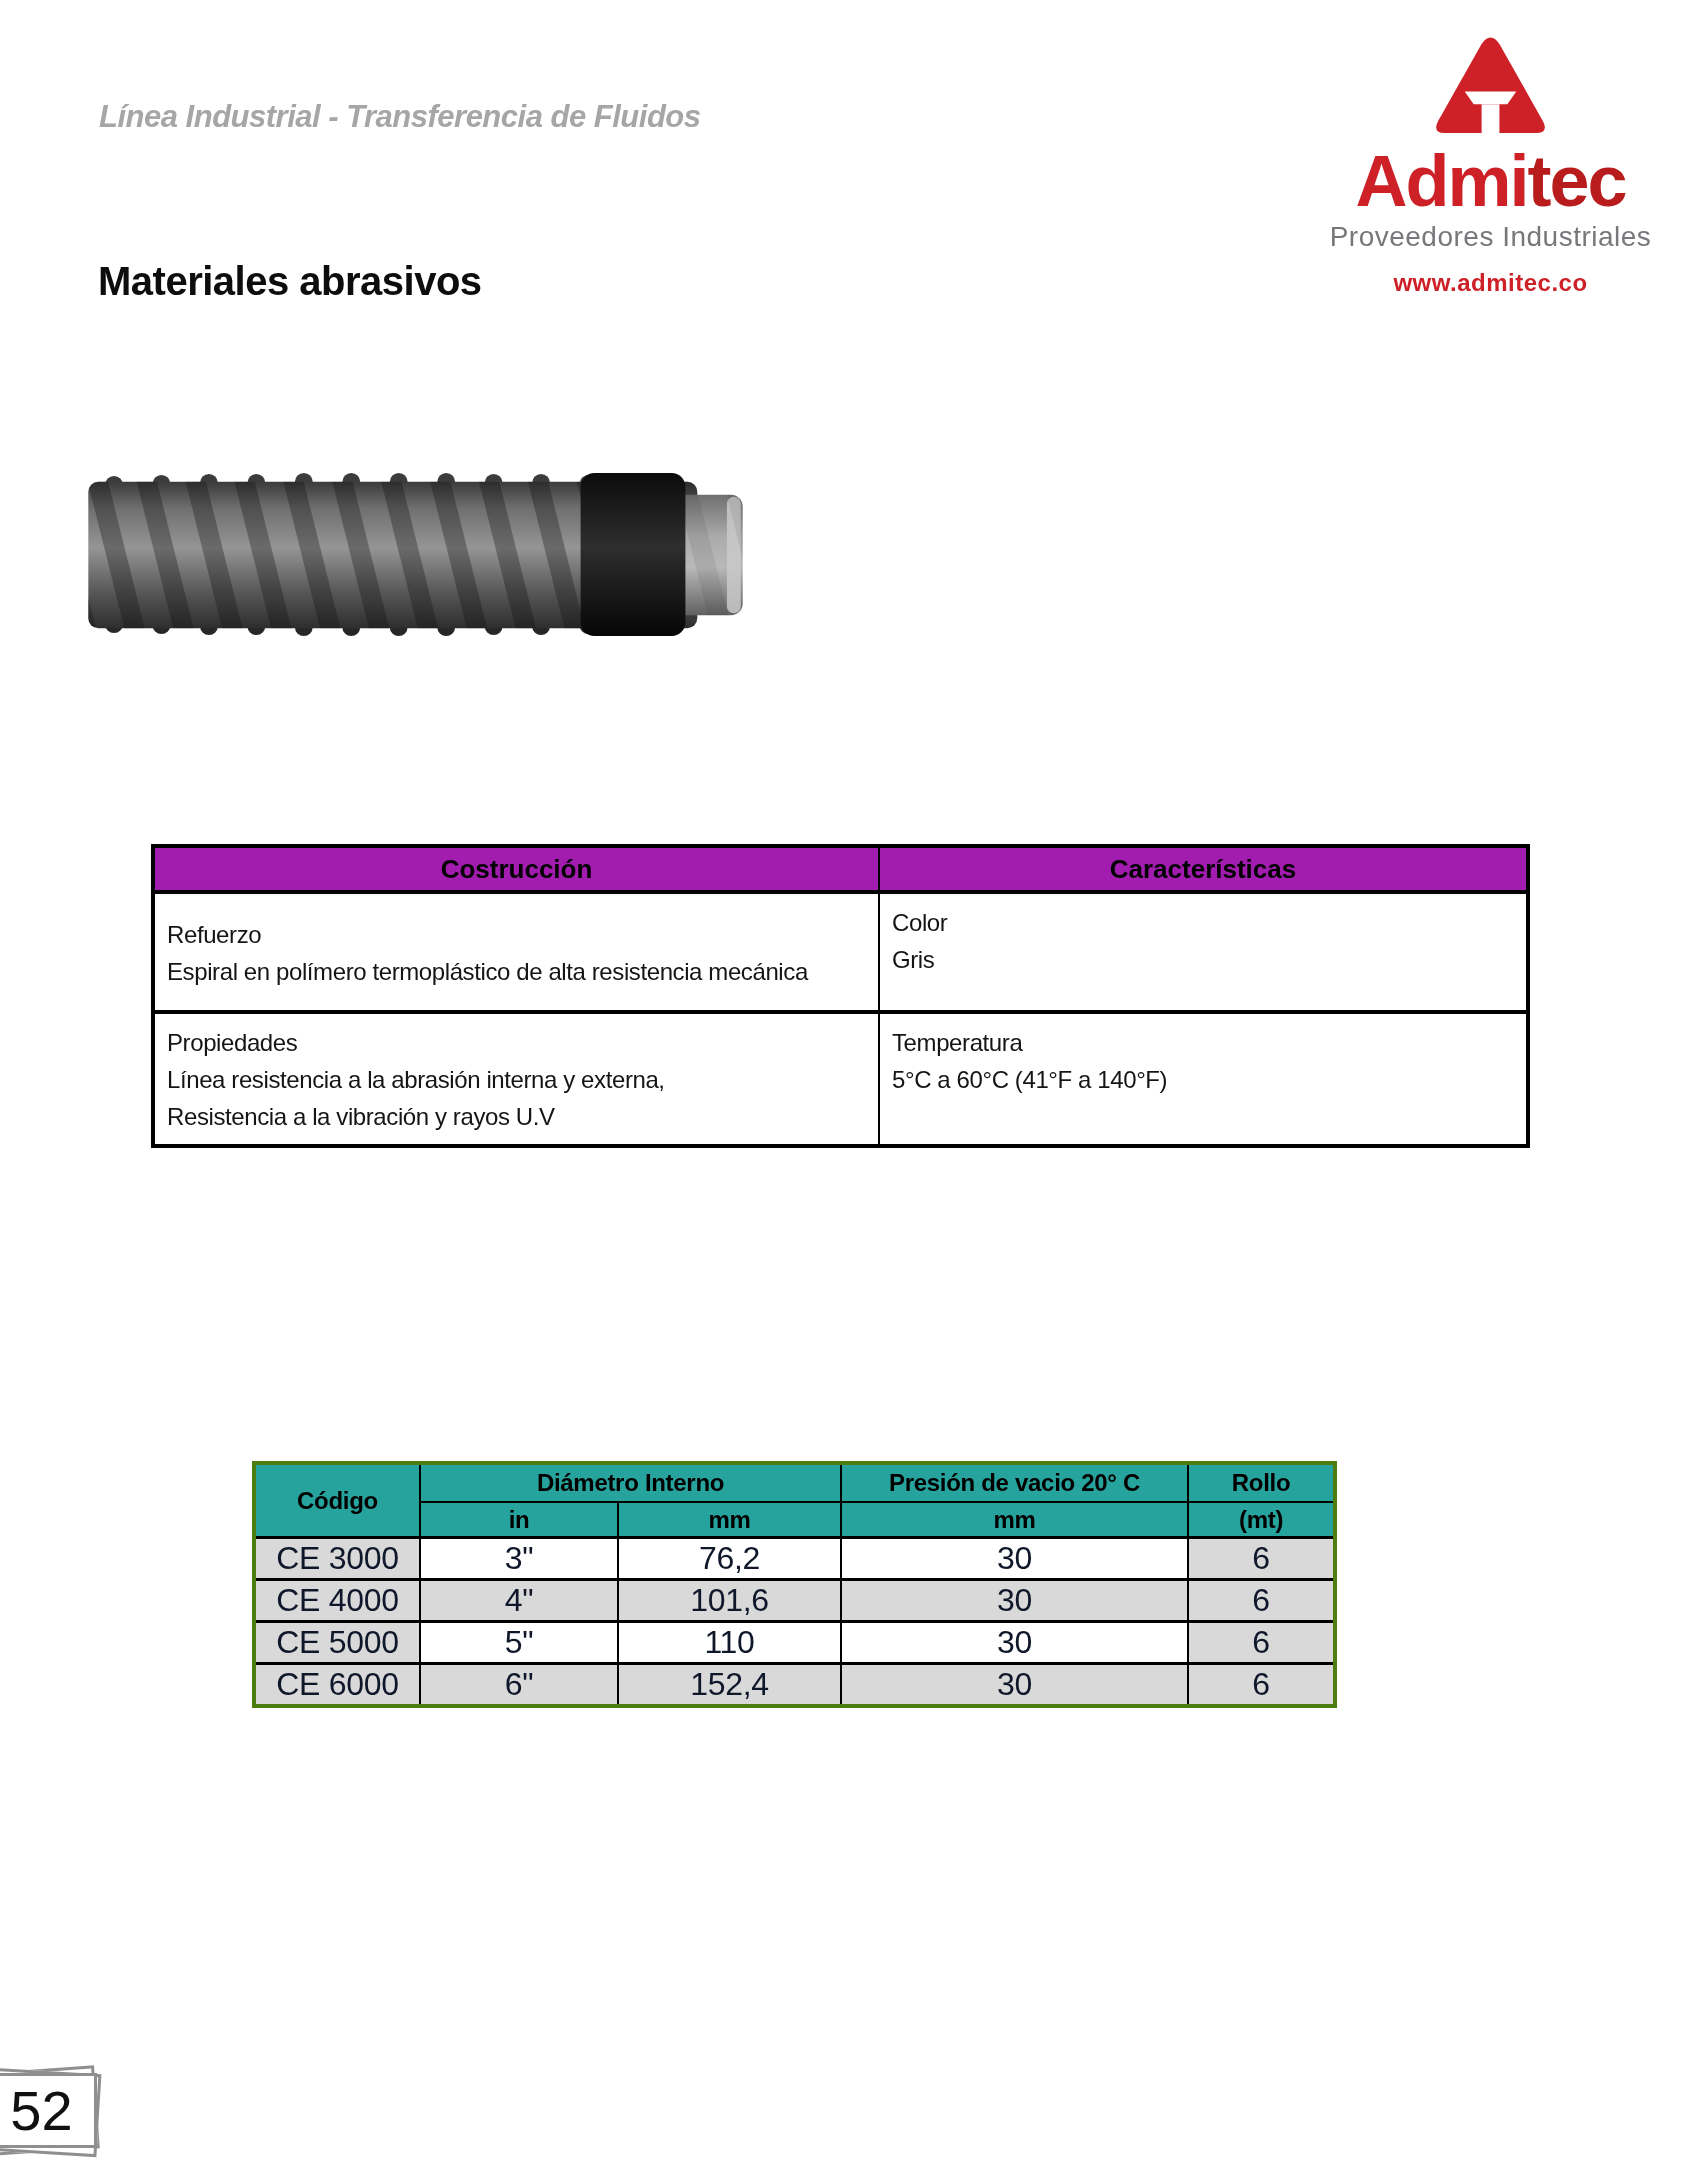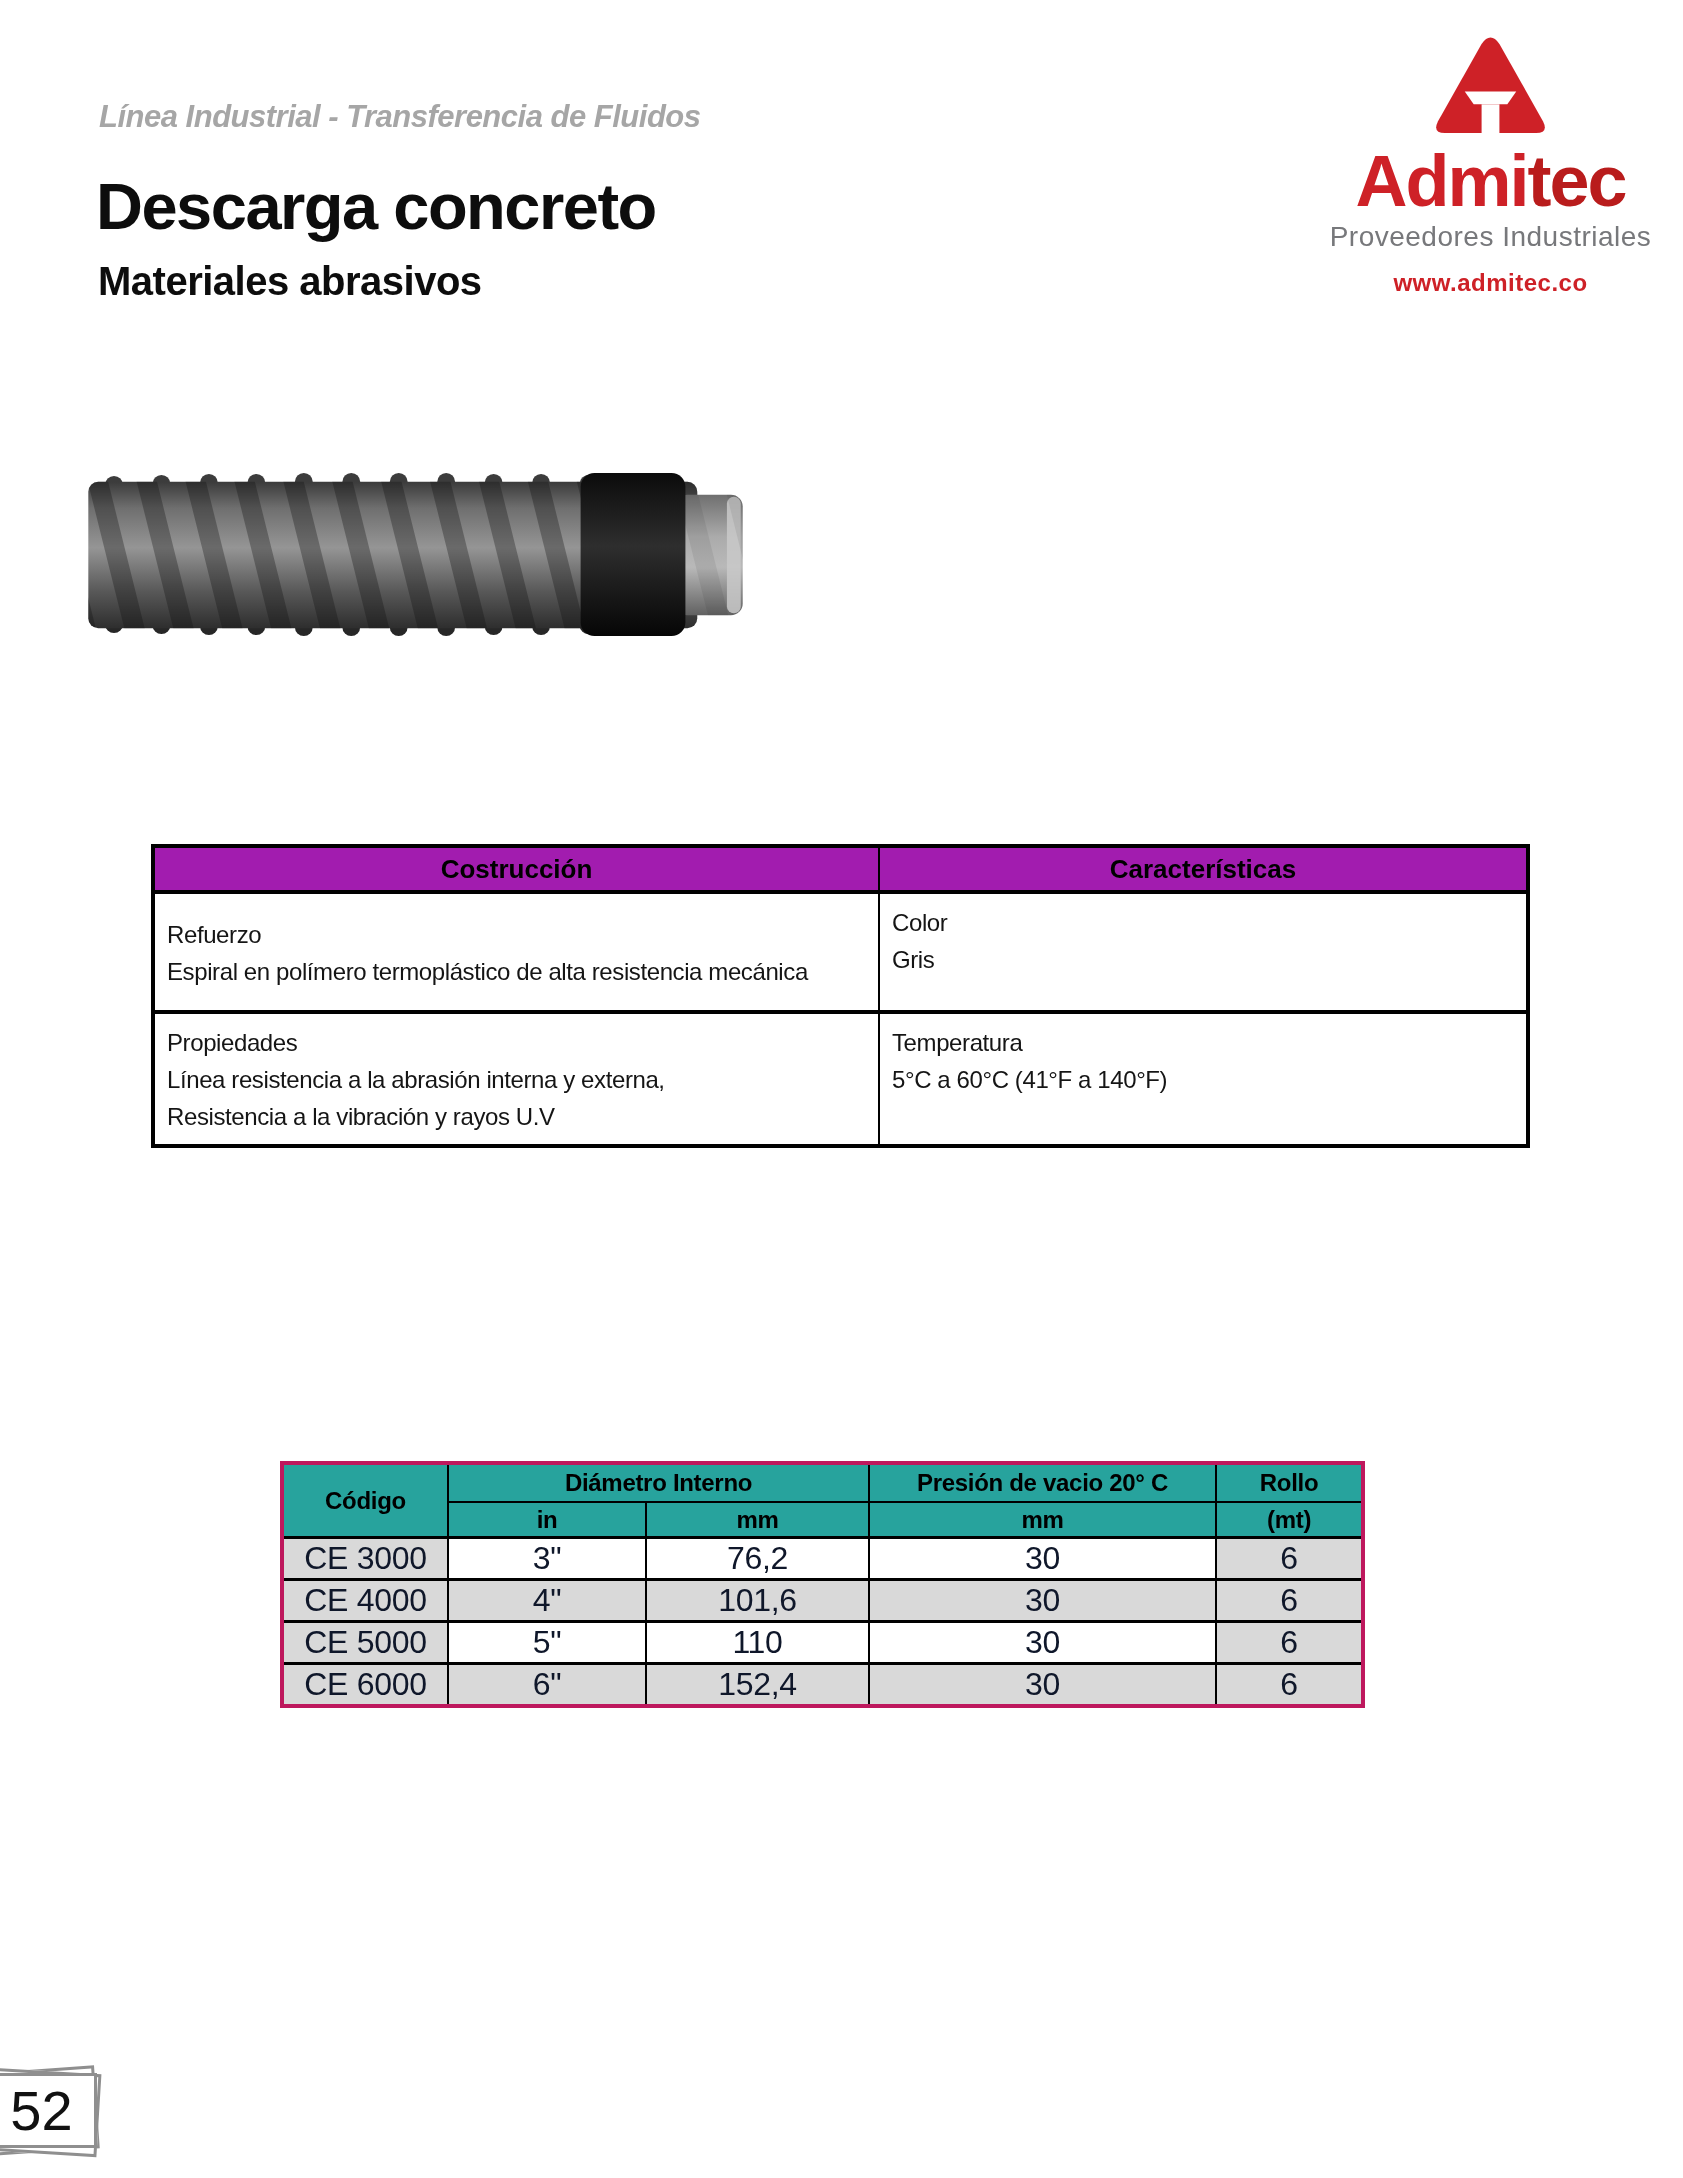--- a/index.html
+++ b/index.html
@@ -52,22 +52,22 @@
     white-space:pre-line;color:#151515;
   }
   .spec-table col.c1{width:726px;}
   .spec-table col.c2{width:649px;}
   .spec-table tr.r1 td{height:128px;}
   .spec-table tr.r2 td{height:98px;}
   .spec-table tr.r3 td{height:97px;}
   .spec-table td.vmid{vertical-align:middle;}
   
   .size-table{
-    position:absolute;left:280px;top:1461px;width:1080px;
-    border:4px solid #be185d;table-layout:fixed;
+    position:absolute;left:252px;top:1461px;width:1080px;
+    border:4px solid #4d7c0f;table-layout:fixed;
   }
   .size-table th{
     background:#27a39d;color:#000;font-size:24px;font-weight:bold;
     border:2px solid #000;text-align:center;vertical-align:middle;
     letter-spacing:-0.3px;
   }
   .size-table tr.h1 th{height:34px;}
   .size-table tr.h2 th{height:31px;}
   .size-table td{
     border:2px solid #000;border-top-width:3px;
@@ -94,21 +94,20 @@
     display:flex;align-items:center;justify-content:center;
   }
   .sheet.front span{font-size:56px;color:#111;}
 </style>
 </head>
 <body>
 
 <div class="page">
 
   <div class="tagline">Línea Industrial - Transferencia de Fluidos</div>
-  <div class="title">Descarga concreto</div>
   <div class="subtitle">Materiales abrasivos</div>
 
   <div class="logo">
     <svg class="logo-mark" width="123" height="101" viewBox="0 0 124 102" aria-hidden="true">
       <path d="M 53 8 Q 62 -5 71 8 L 115 86 Q 121 98 108 98 L 16 98 Q 3 98 9 86 Z" fill="#ce2127"></path>
       <path d="M 36 56 L 88 56 L 79 69 L 45 69 Z" fill="#ffffff"></path>
       <path d="M 53 69 L 71 69 L 71 98 L 53 98 Z" fill="#ffffff"></path>
     </svg>
     <div class="brand"><span class="red">Admi</span><span class="teal">tec</span></div>
     <div class="logo-sub">Proveedores Industriales</div>

